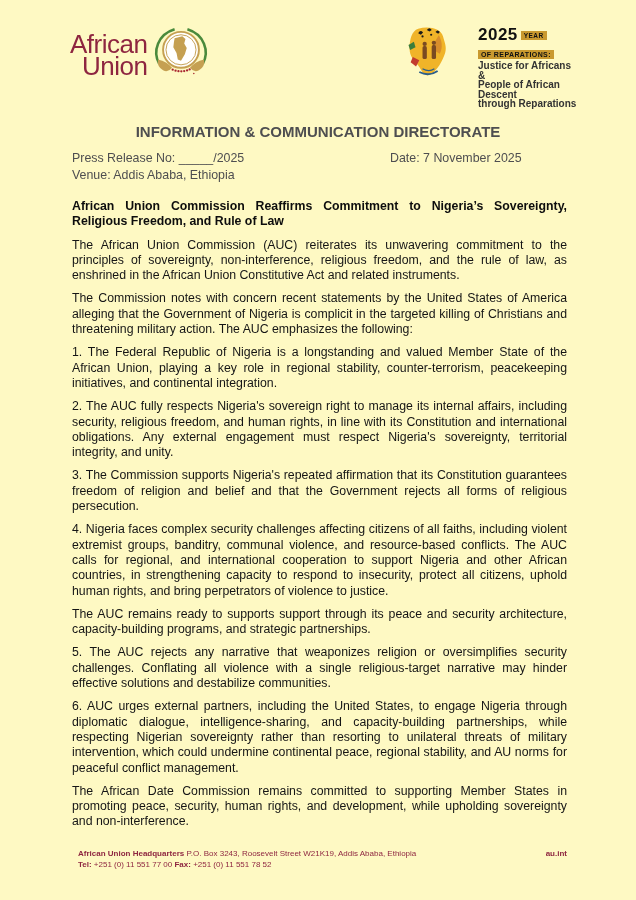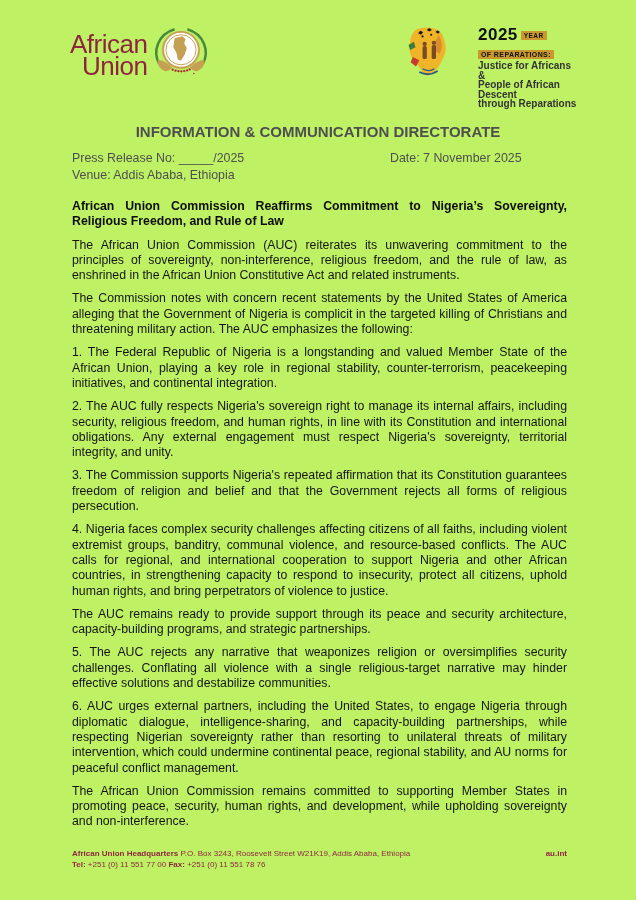--- a/index.html
+++ b/index.html
@@ -2,21 +2,21 @@
 <html><head>
 <meta charset="utf-8">
 <style>
   * { margin: 0; padding: 0; box-sizing: border-box; }
   html, body { background: #ffffff; }
   .page {
     position: relative;
     width: 636px;
     height: 900px;
     margin: 0 auto;
-    background: #bef264;
+    background: #fef9c3;
     font-family: "Liberation Sans", sans-serif;
     overflow: hidden;
   }
 
   
   .header-row {
     position: absolute;
     top: 24px; left: 70px; right: 58px;
     display: flex;
     justify-content: space-between;
@@ -76,21 +76,21 @@
     line-height: 15.3px;
     color: #151515;
     text-align: justify;
   }
   .headline { font-weight: 700; color: #0d0d0d; margin-bottom: 8px; }
   .para { margin-bottom: 8px; }
 
   
   .footer {
     position: absolute;
-    top: 848px; left: 72px; right: 69px;
+    top: 848px; left: 78px; right: 69px;
     font-size: 8px;
     line-height: 11px;
     color: #8E2640;
   }
   .footer .row1 { display: flex; justify-content: space-between; }
   .footer b { font-weight: 700; }
 </style>
 </head>
 <body>
 
@@ -179,30 +179,30 @@
 
   <div class="article">
     <div class="headline">African Union Commission Reaffirms Commitment to Nigeria’s Sovereignty, Religious Freedom, and Rule of Law</div>
     <div>
         <p class="para">The African Union Commission (AUC) reiterates its unwavering commitment to the principles of sovereignty, non-interference, religious freedom, and the rule of law, as enshrined in the African Union Constitutive Act and related instruments.</p>
         <p class="para">The Commission notes with concern recent statements by the United States of America alleging that the Government of Nigeria is complicit in the targeted killing of Christians and threatening military action. The AUC emphasizes the following:</p>
         <p class="para">1. The Federal Republic of Nigeria is a longstanding and valued Member State of the African Union, playing a key role in regional stability, counter-terrorism, peacekeeping initiatives, and continental integration.</p>
         <p class="para">2. The AUC fully respects Nigeria's sovereign right to manage its internal affairs, including security, religious freedom, and human rights, in line with its Constitution and international obligations. Any external engagement must respect Nigeria's sovereignty, territorial integrity, and unity.</p>
         <p class="para">3. The Commission supports Nigeria's repeated affirmation that its Constitution guarantees freedom of religion and belief and that the Government rejects all forms of religious persecution.</p>
         <p class="para">4. Nigeria faces complex security challenges affecting citizens of all faiths, including violent extremist groups, banditry, communal violence, and resource-based conflicts. The AUC calls for regional, and international cooperation to support Nigeria and other African countries, in strengthening capacity to respond to insecurity, protect all citizens, uphold human rights, and bring perpetrators of violence to justice.</p>
-        <p class="para">The AUC remains ready to provide support through its peace and security architecture, capacity-building programs, and strategic partnerships.</p>
+        <p class="para">The AUC remains ready to supports support through its peace and security architecture, capacity-building programs, and strategic partnerships.</p>
         <p class="para">5. The AUC rejects any narrative that weaponizes religion or oversimplifies security challenges. Conflating all violence with a single religious-target narrative may hinder effective solutions and destabilize communities.</p>
         <p class="para">6. AUC urges external partners, including the United States, to engage Nigeria through diplomatic dialogue, intelligence-sharing, and capacity-building partnerships, while respecting Nigerian sovereignty rather than resorting to unilateral threats of military intervention, which could undermine continental peace, regional stability, and AU norms for peaceful conflict management.</p>
-        <p class="para">The African Union Commission remains committed to supporting Member States in promoting peace, security, human rights, and development, while upholding sovereignty and non-interference.</p>
+        <p class="para">The African Date Commission remains committed to supporting Member States in promoting peace, security, human rights, and development, while upholding sovereignty and non-interference.</p>
       </div>
   </div>
 
   <div class="footer">
     <div class="row1">
       <span><b>African Union Headquarters</b><span> P.O. Box 3243, Roosevelt Street W21K19, Addis Ababa, Ethiopia</span></span>
       <b>au.int</b>
     </div>
     <div class="row2">
-      <b>Tel:</b><span> +251 (0) 11 551 77 00 </span><b>Fax:</b><span> +251 (0) 11 551 78 76</span>
+      <b>Tel:</b><span> +251 (0) 11 551 77 00 </span><b>Fax:</b><span> +251 (0) 11 551 78 52</span>
     </div>
   </div>
 
 </div>
 
 </body></html>

